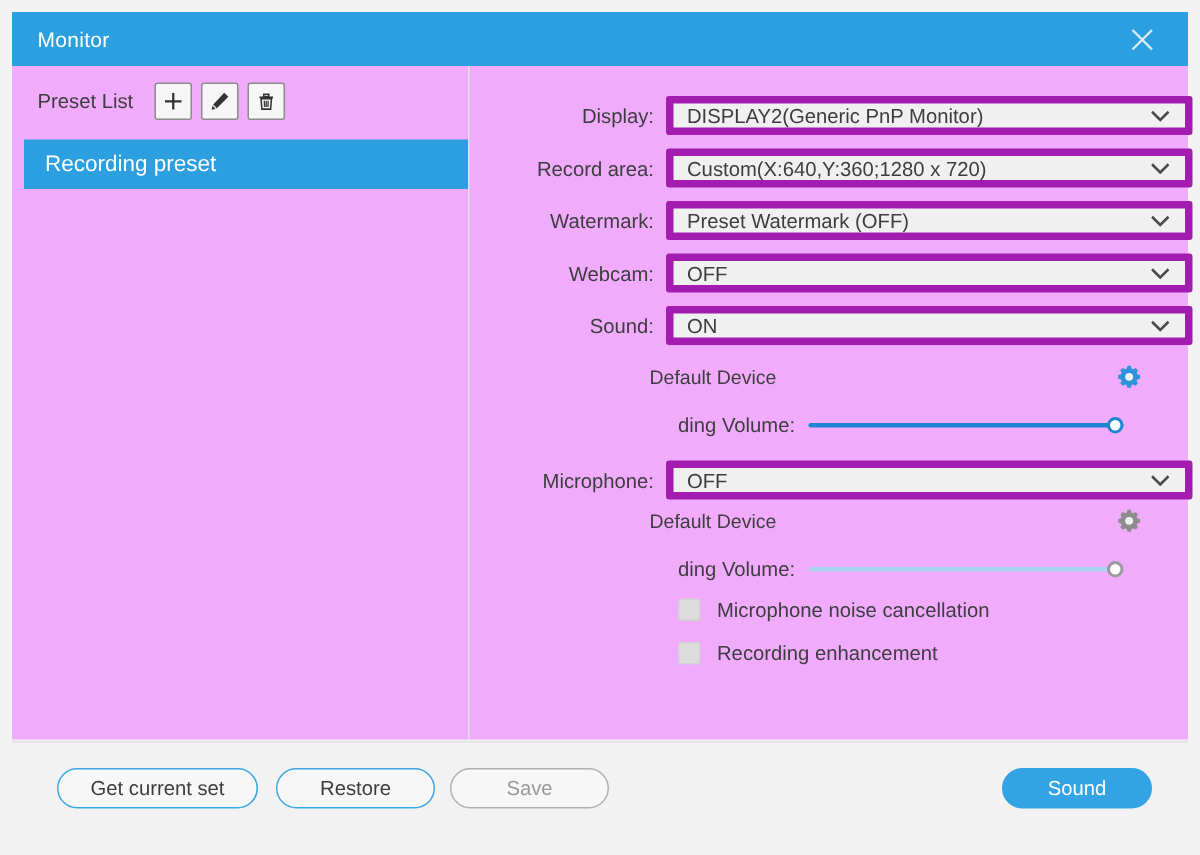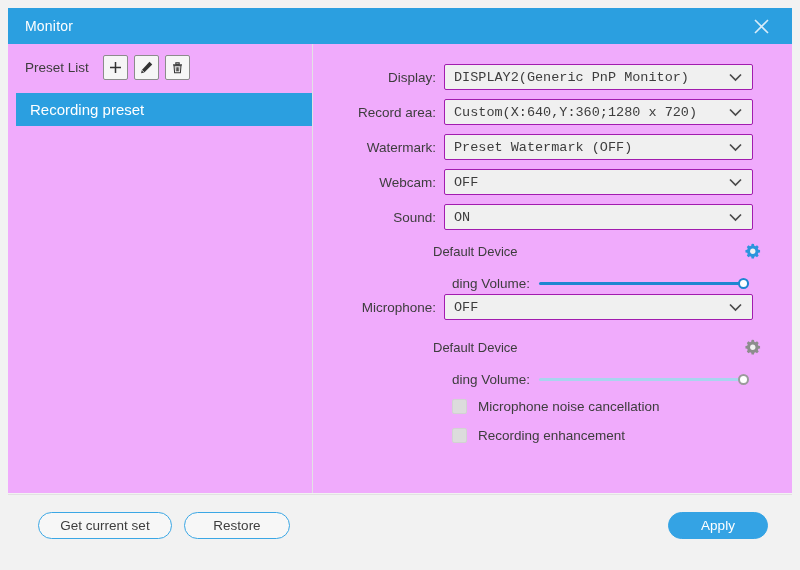--- a/index.html
+++ b/index.html
@@ -139,31 +139,30 @@
   .row-label {
     width: 131px;
     text-align: right;
     font-size: 13.5px;
     color: #3d3d3d;
     padding-right: 8px;
     box-sizing: border-box;
     white-space: nowrap;
   }
   .select {
-    width: 309px;
+    width: 351px;
     height: 26px;
-    border: 1px solid #a21caf;
+    border: 5px solid #a21caf;
     border-radius: 2px;
     background: #f0f0f0;
     display: flex;
     align-items: center;
     justify-content: space-between;
     box-sizing: border-box;
     cursor: pointer;
-    font-family: Liberation Mono, monospace;
   }
   .select-value {
     font-size: 13.5px;
     color: #3d3d3d;
     padding-left: 9px;
     white-space: nowrap;
     overflow: hidden;
   }
   .chevron {
     padding-right: 10px;
@@ -431,21 +430,21 @@
       </div>
 
       <div class="slider-row" style="top:228px;">
         <span class="slider-label">ding Volume:</span>
         <div class="slider">
           <div class="slider-track"></div>
           <div class="slider-thumb" style="left:199px;"></div>
         </div>
       </div>
 
-      <div class="row" style="top:250px;">
+      <div class="row" style="top:263px;">
         <span class="row-label">Microphone:</span>
         <div class="select">
           <span class="select-value">OFF</span>
           <span class="chevron">
             <svg width="13" height="9" viewBox="0 0 13 9">
                 <path d="M1,1.5 L6.5,7 L12,1.5" stroke="#4a4a4a" stroke-width="1.7" fill="none"></path>
               </svg>
           </span>
         </div>
       </div>
@@ -479,16 +478,17 @@
         <span class="checkbox"></span>
         <span class="check-label">Recording enhancement</span>
       </div>
 
     </div>
   </div>
 
   <div class="footer">
     <div class="btn outline-blue" style="left:176px; top:17px; width:106px;">Restore</div>
     <div class="btn outline-blue" style="left:30px; top:17px; width:134px;">Get current set</div>
-    <div class="btn primary" style="left:660px; top:17px; width:100px;">Apply</div>
+    <div class="btn outline-gray" style="left:292px; top:17px; width:106px;">Save</div>
+    <div class="btn primary" style="left:660px; top:17px; width:100px;">Sound</div>
   </div>
 
 </div>
 
 </body></html>

